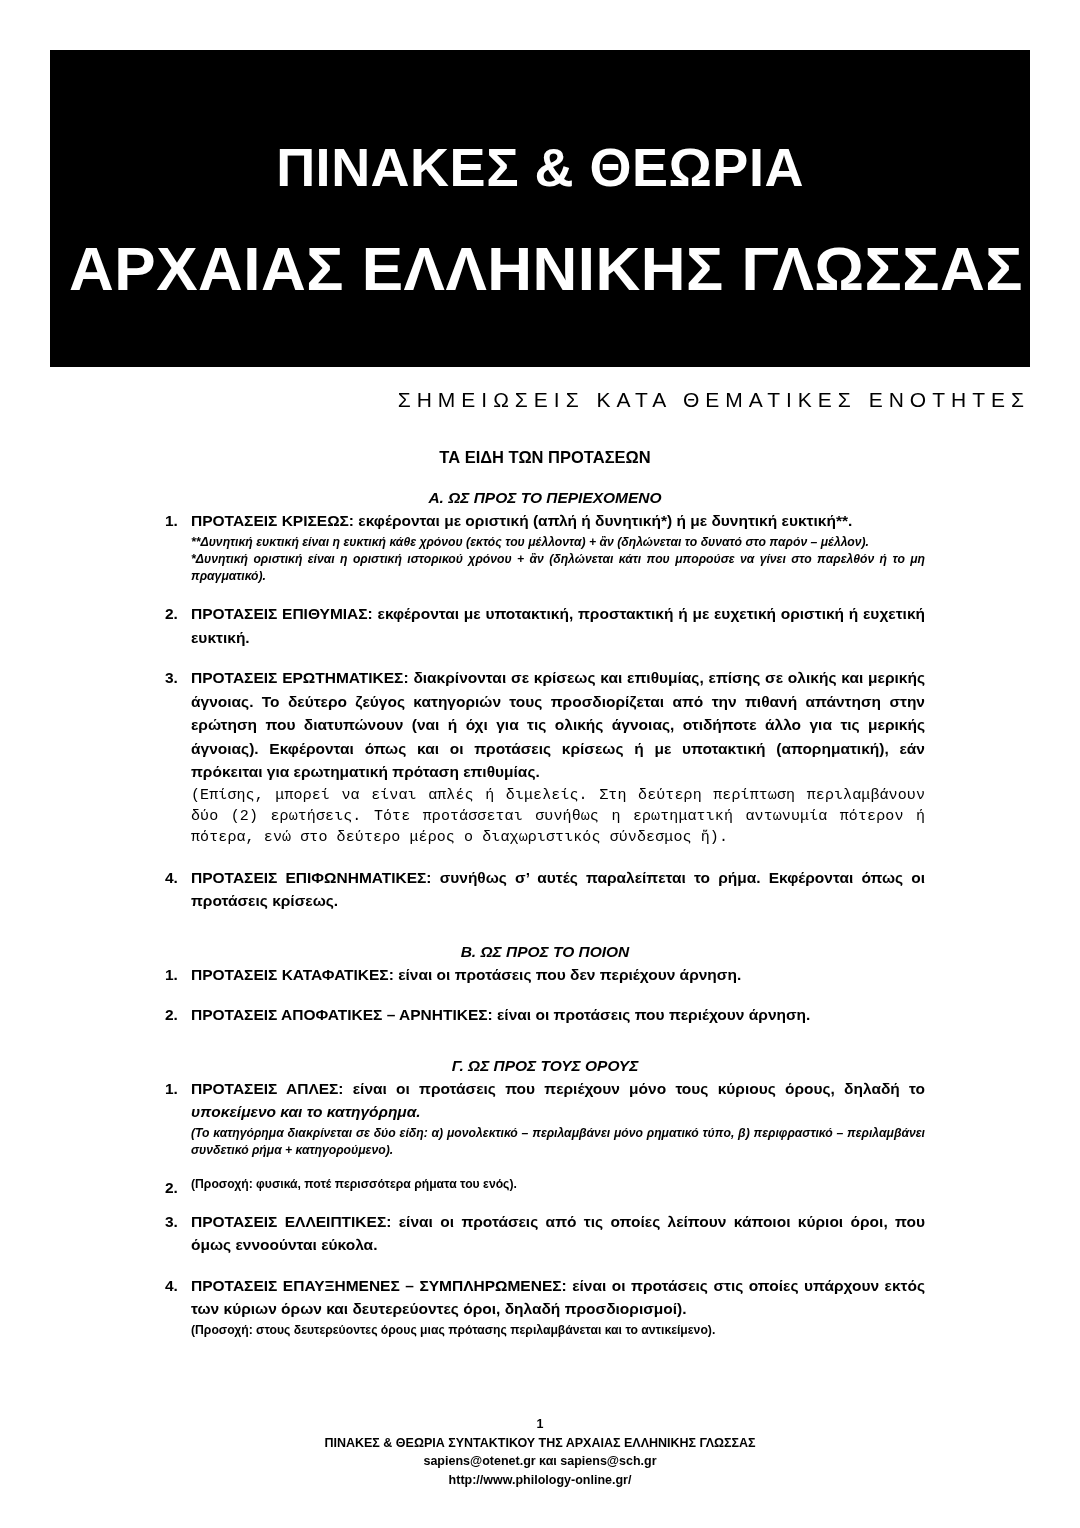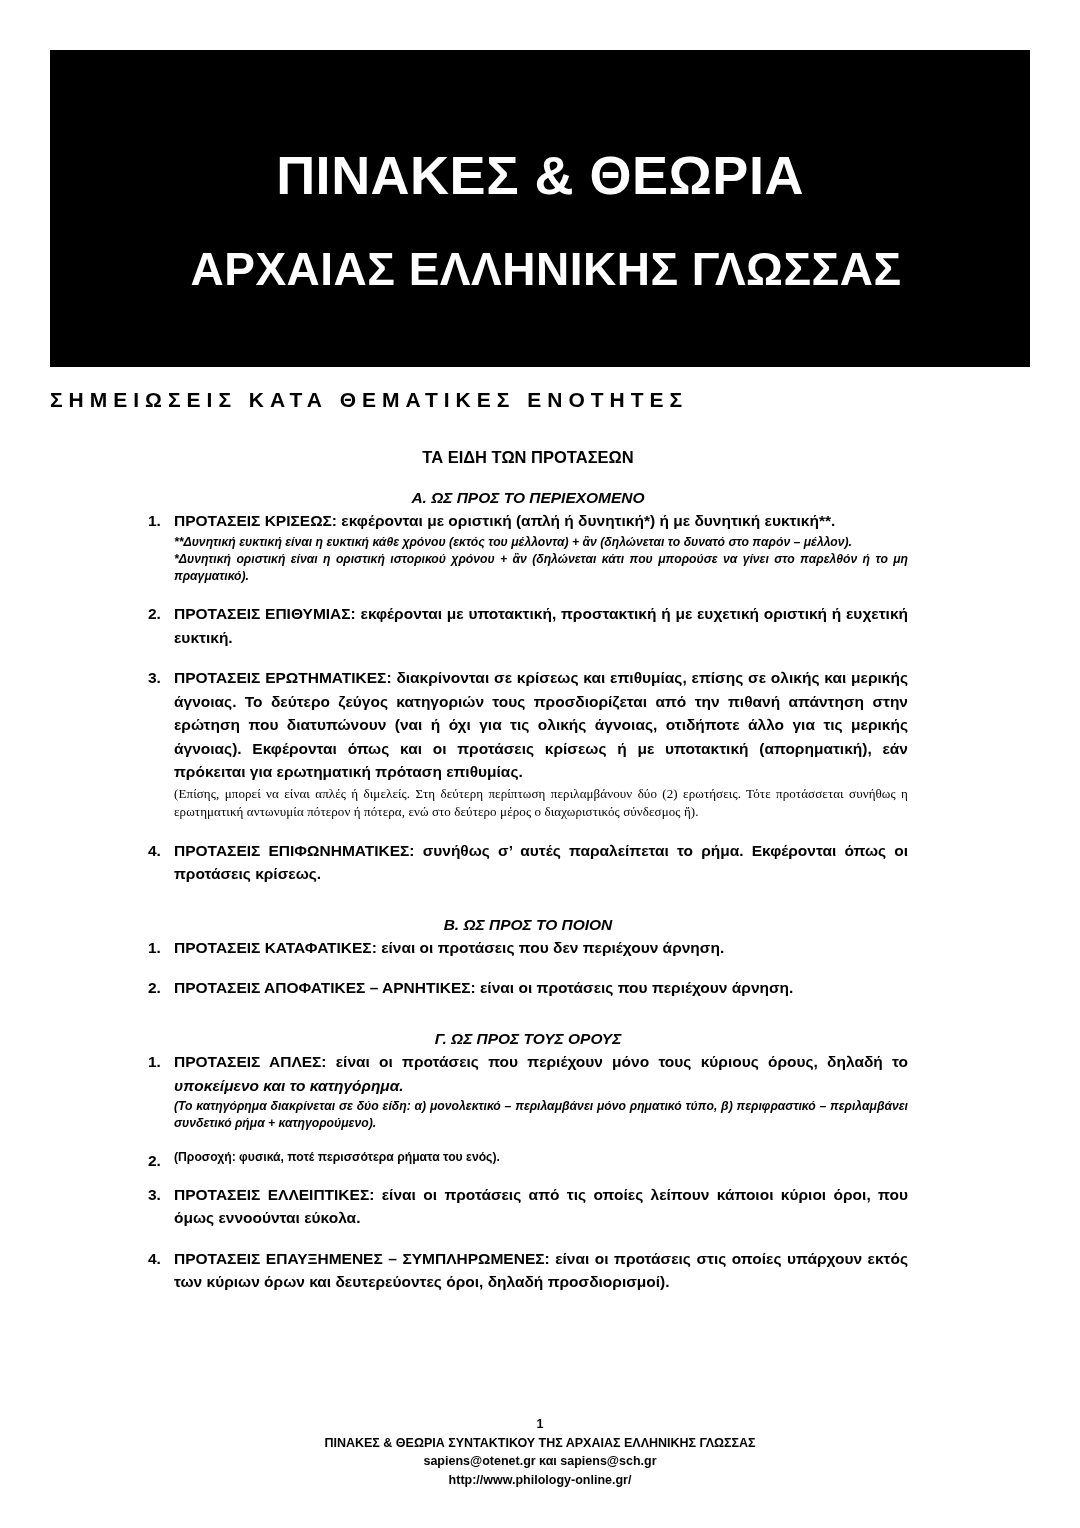--- a/index.html
+++ b/index.html
@@ -40,38 +40,38 @@
   }
   .title-line {
     font-weight: bold;
     text-align: center;
     line-height: 1.0;
     letter-spacing: 0.5px;
     white-space: nowrap;
   }
   .title-line.l1 { font-size: 54px; margin-bottom: 44px; }
   .title-line.l2 { font-size: 46px; margin-bottom: 40px; }
-  .title-line.l3 { font-size: 46px; margin-left: 12px; }
+  .title-line.l3 { font-size: 62px; margin-left: 12px; }
 
   
   .subtitle {
     position: absolute;
     left: 50px;
     top: 388px;
     width: 980px;
-    text-align: left;
-    font-weight: bold;
+    text-align: right;
+    font-weight: normal;
     font-size: 21px;
     letter-spacing: 6px;
   }
 
   
   .content {
     position: absolute;
-    left: 148px;
+    left: 165px;
     top: 448px;
     width: 760px;
   }
 
   .doc-head {
     text-align: center;
     font-weight: bold;
     font-size: 16.5px;
     margin: 0 0 22px 0;
   }
@@ -115,23 +115,23 @@
 
   .note {
     font-size: 12.2px;
     line-height: 1.38;
     text-align: justify;
     font-weight: bold;
     margin-top: 1px;
   }
   .note i { font-style: italic; }
   .note.serifnote {
-    font-family: Liberation Serif, serif;
+    font-family: Liberation Mono, monospace;
     font-weight: normal;
-    font-size: 13px;
+    font-size: 15px;
     line-height: 1.42;
     letter-spacing: 0.1px;
   }
 
   
   .footer {
     position: absolute;
     left: 0;
     top: 1415px;
     width: 1080px;
@@ -209,20 +209,21 @@
         <span class="num">2.</span>
         <div class="note"><span>(Προσοχή: φυσικά, ποτέ περισσότερα ρήματα του ενός).</span></div>
       </li>
       <li>
         <span class="num">3.</span>
         <div class="body-txt"><span>ΠΡΟΤΑΣΕΙΣ ΕΛΛΕΙΠΤΙΚΕΣ:</span><span class="reg"> είναι οι προτάσεις από τις οποίες λείπουν κάποιοι κύριοι όροι, που όμως εννοούνται εύκολα.</span></div>
       </li>
       <li>
         <span class="num">4.</span>
         <div class="body-txt"><span>ΠΡΟΤΑΣΕΙΣ ΕΠΑΥΞΗΜΕΝΕΣ – ΣΥΜΠΛΗΡΩΜΕΝΕΣ:</span><span class="reg"> είναι οι προτάσεις στις οποίες υπάρχουν εκτός των κύριων όρων και δευτερεύοντες όροι, δηλαδή προσδιορισμοί).</span></div>
+        <div class="note"><span>(Προσοχή: στους δευτερεύοντες όρους μιας πρότασης περιλαμβάνεται και το αντικείμενο).</span></div>
       </li>
     </ol>
 
   </div>
 
   <div class="footer">
     <span class="line pageno">1</span>
     <span class="line">ΠΙΝΑΚΕΣ &amp; ΘΕΩΡΙΑ ΣΥΝΤΑΚΤΙΚΟΥ ΤΗΣ ΑΡΧΑΙΑΣ ΕΛΛΗΝΙΚΗΣ ΓΛΩΣΣΑΣ</span>
     <span class="line">sapiens@otenet.gr και sapiens@sch.gr</span>
     <span class="line">http://www.philology-online.gr/</span>

